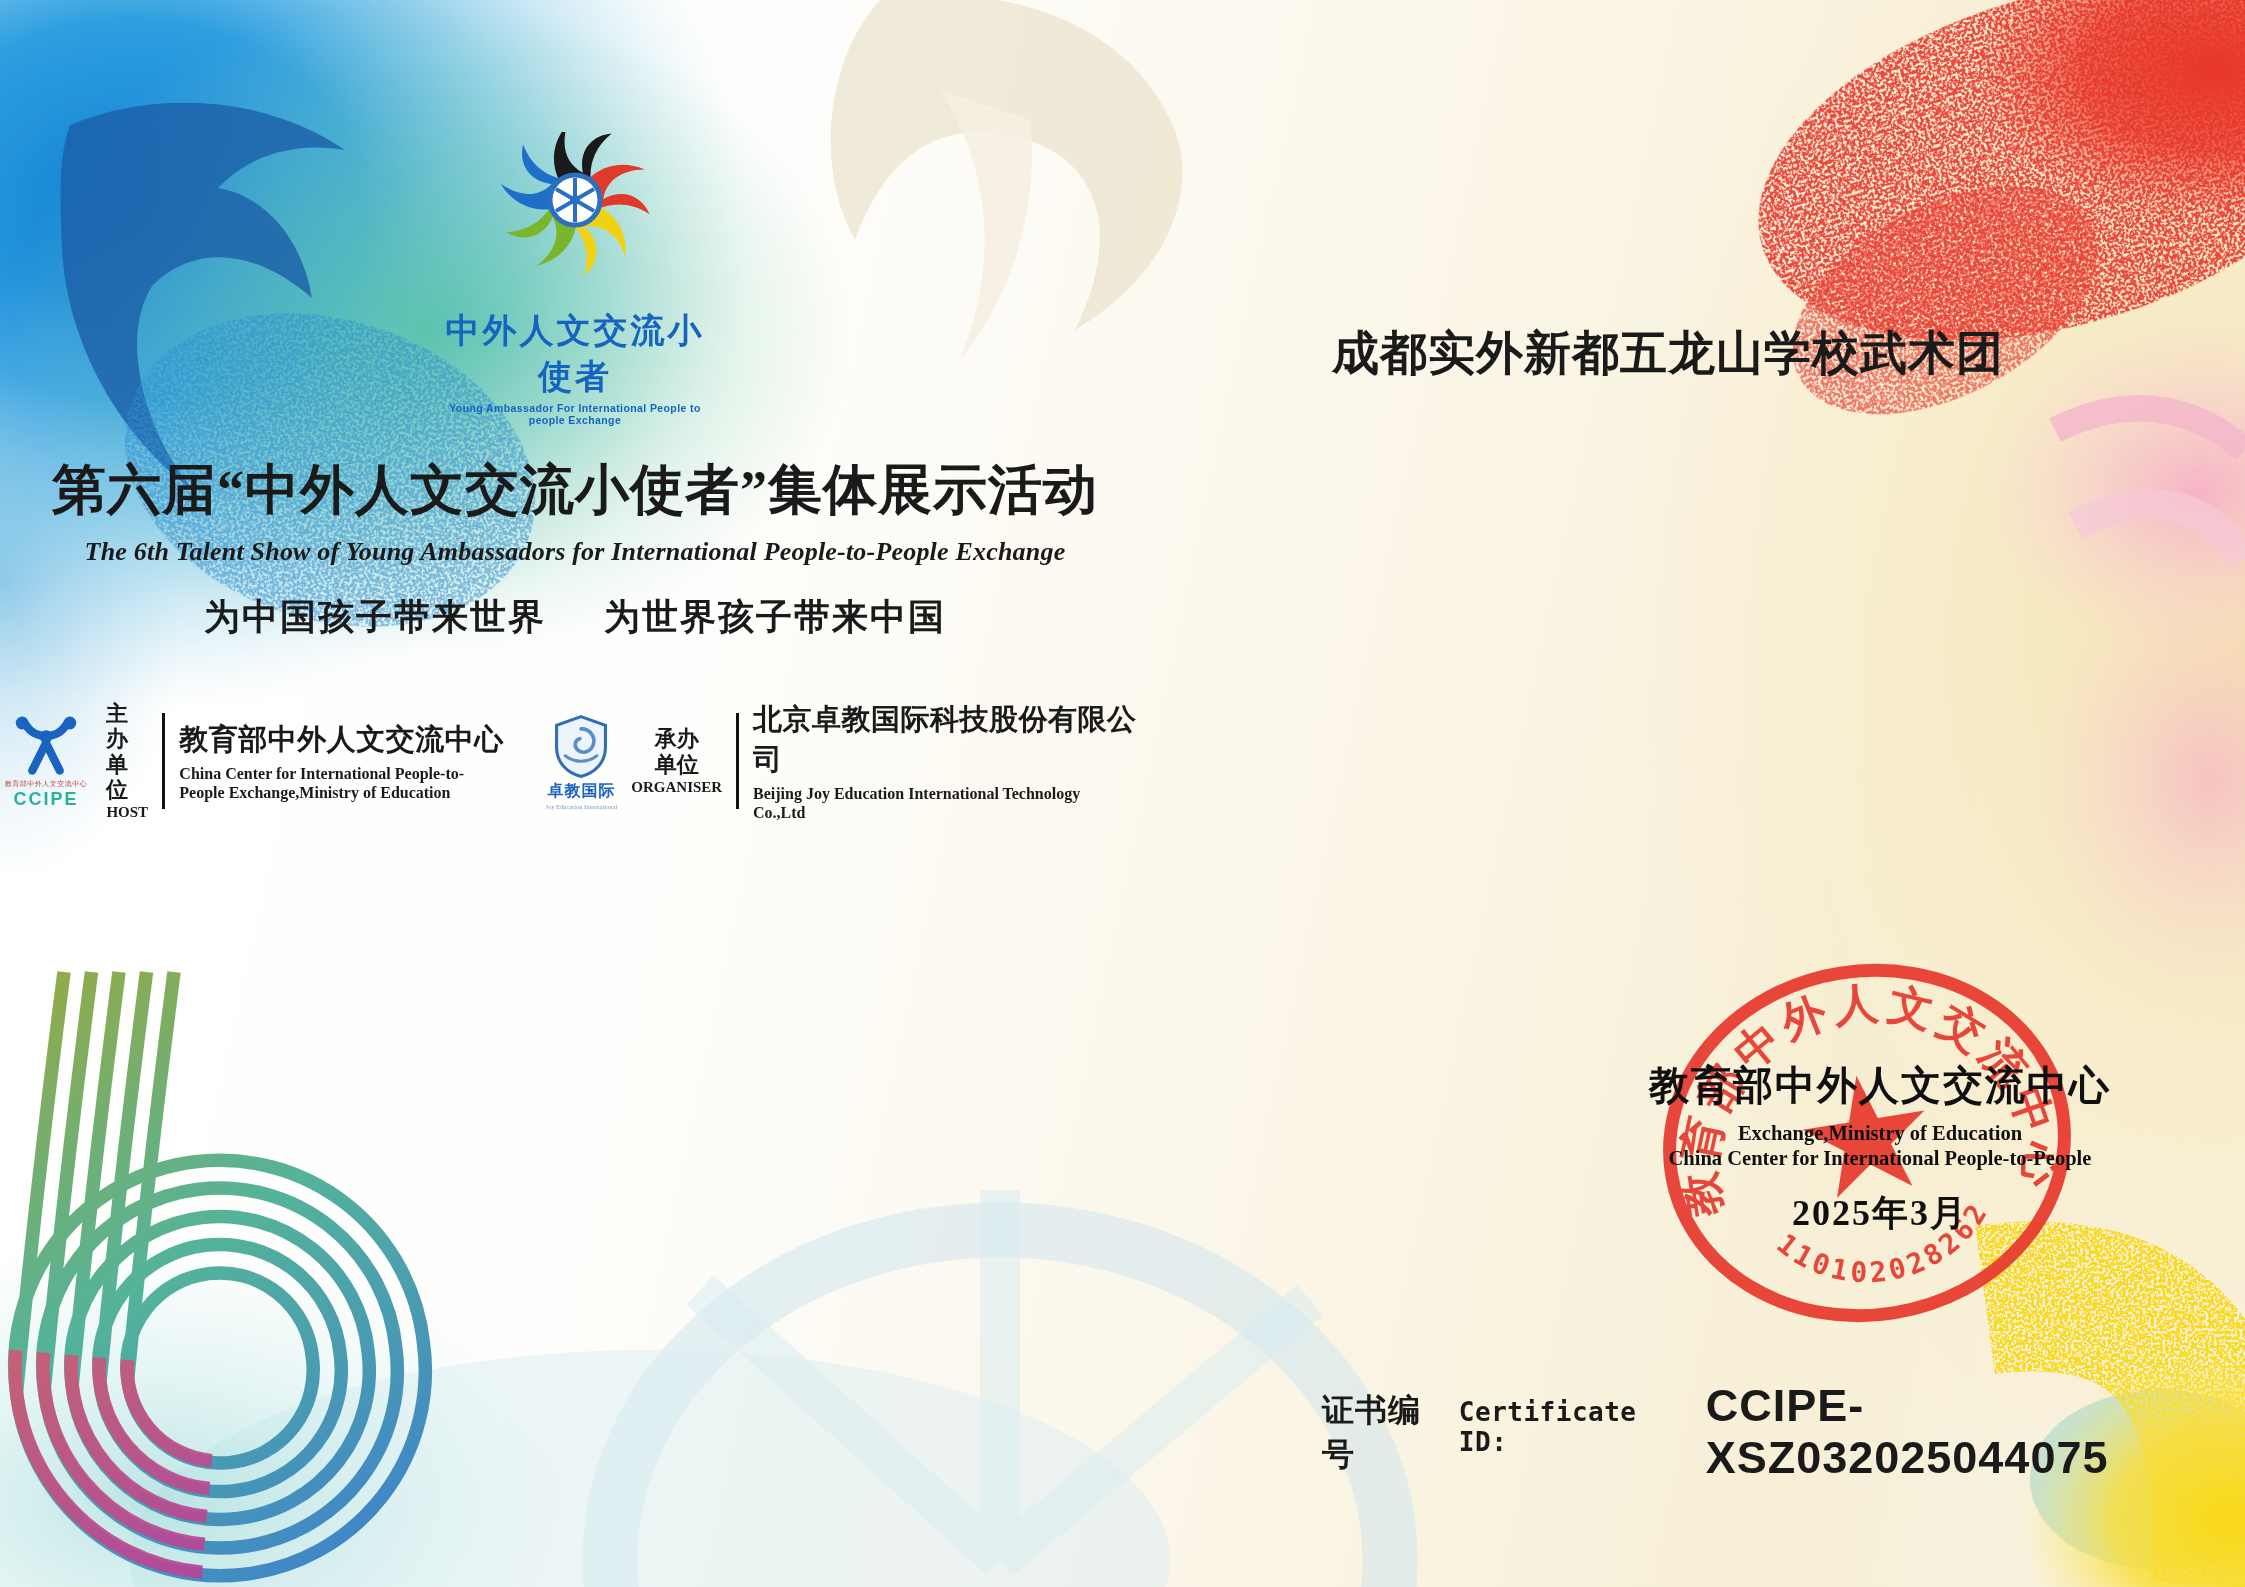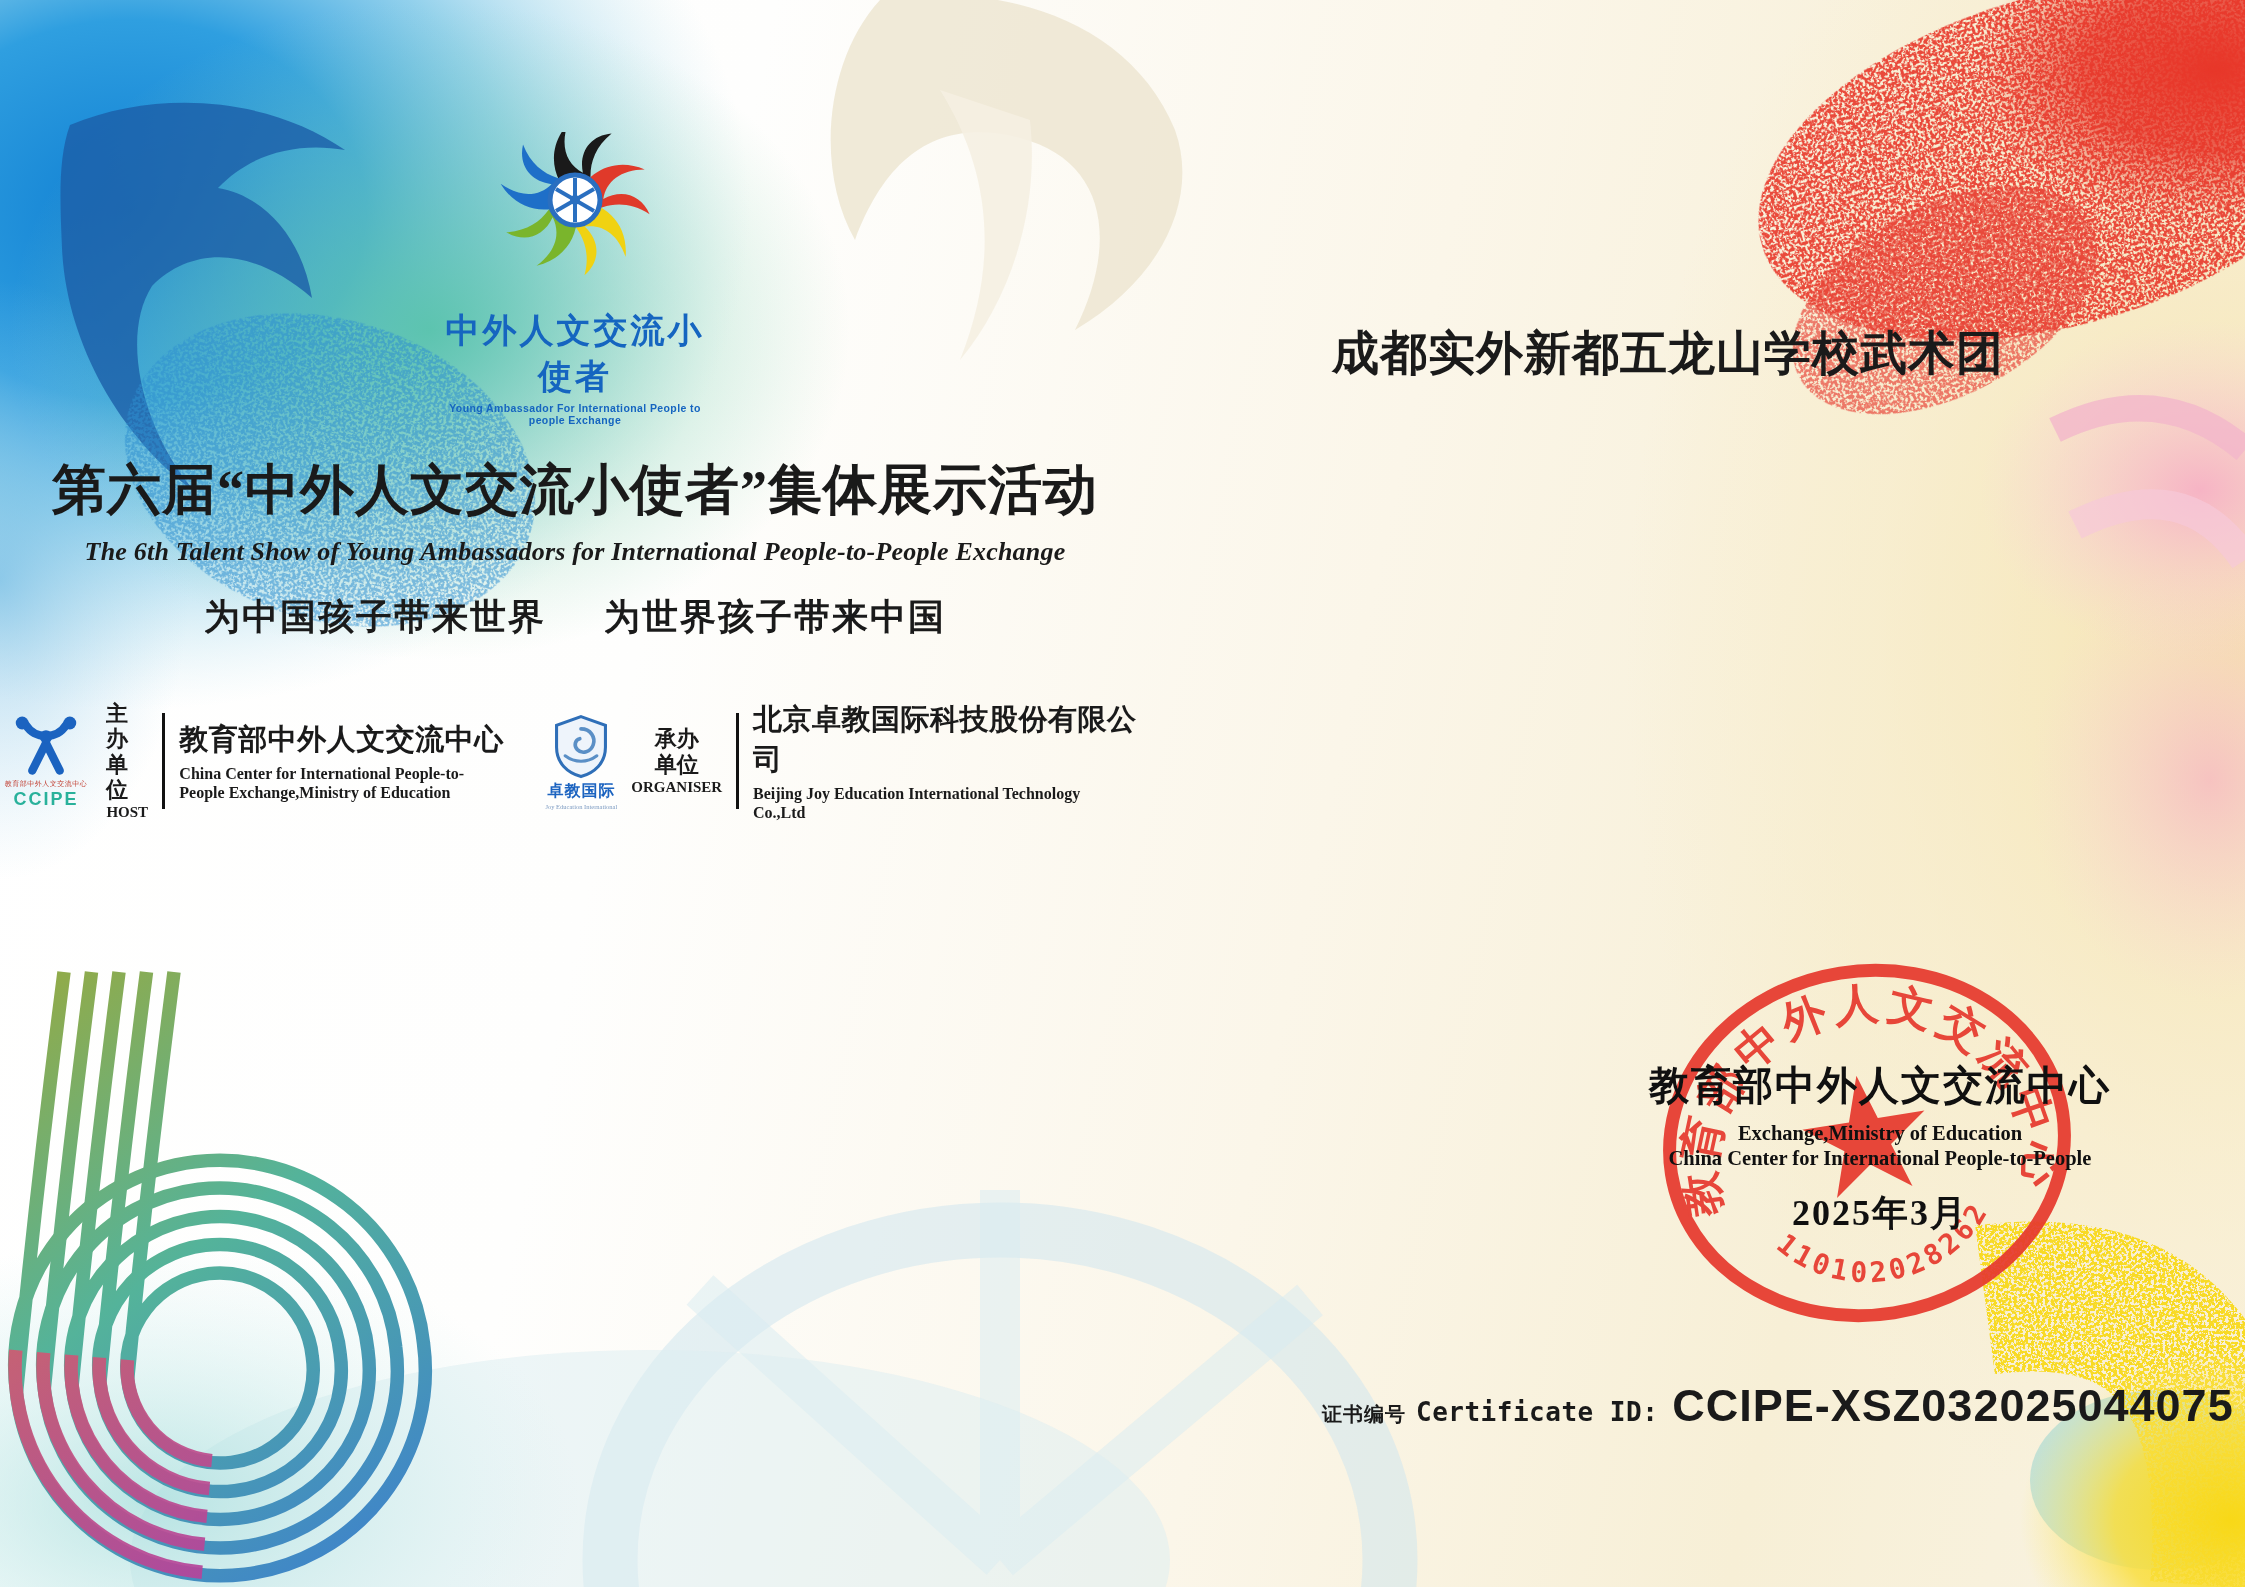--- a/index.html
+++ b/index.html
@@ -57,21 +57,21 @@
   .body-text p{margin:0;text-indent:2em;}
 
   .stamp{position:absolute;left:1632px;top:958px;z-index:2;opacity:.93;}
   .sig-block{position:absolute;left:1555px;top:1058px;width:650px;z-index:3;text-align:center;}
   .sig-org{font-size:40px;font-weight:bold;letter-spacing:2px;color:#101010;}
   .sig-en{font-size:20.5px;font-weight:bold;line-height:25px;margin-top:8px;color:#101010;}
   .sig-date{font-size:36px;font-weight:bold;letter-spacing:2px;margin-top:18px;color:#101010;}
 
   .certid-row{position:absolute;left:1322px;top:1380px;z-index:3;display:flex;align-items:baseline;}
   .certid-cn{font-family:"Liberation Sans","DejaVu Sans",sans-serif;font-weight:bold;
-    font-size:20px;letter-spacing:1px;}
+    font-size:32px;letter-spacing:1px;}
   .certid-en{font-family:"DejaVu Sans Mono","Liberation Mono",monospace;font-weight:bold;
     font-size:26px;margin-left:10px;letter-spacing:.5px;}
   .certid-val{font-family:"Liberation Sans","DejaVu Sans",sans-serif;font-weight:bold;
     font-size:45px;margin-left:14px;letter-spacing:1px;}
 </style>
 </head>
 <body>
 
 <div class="page">
 

